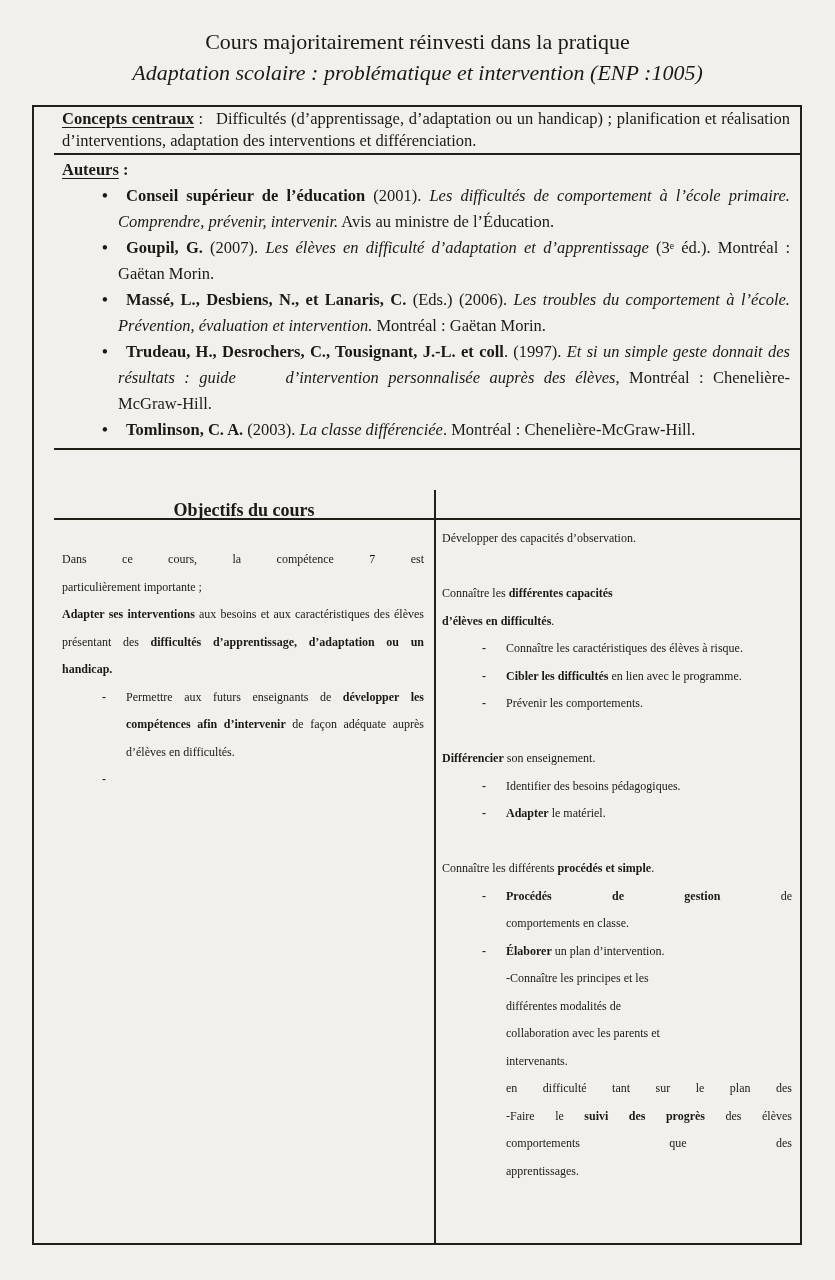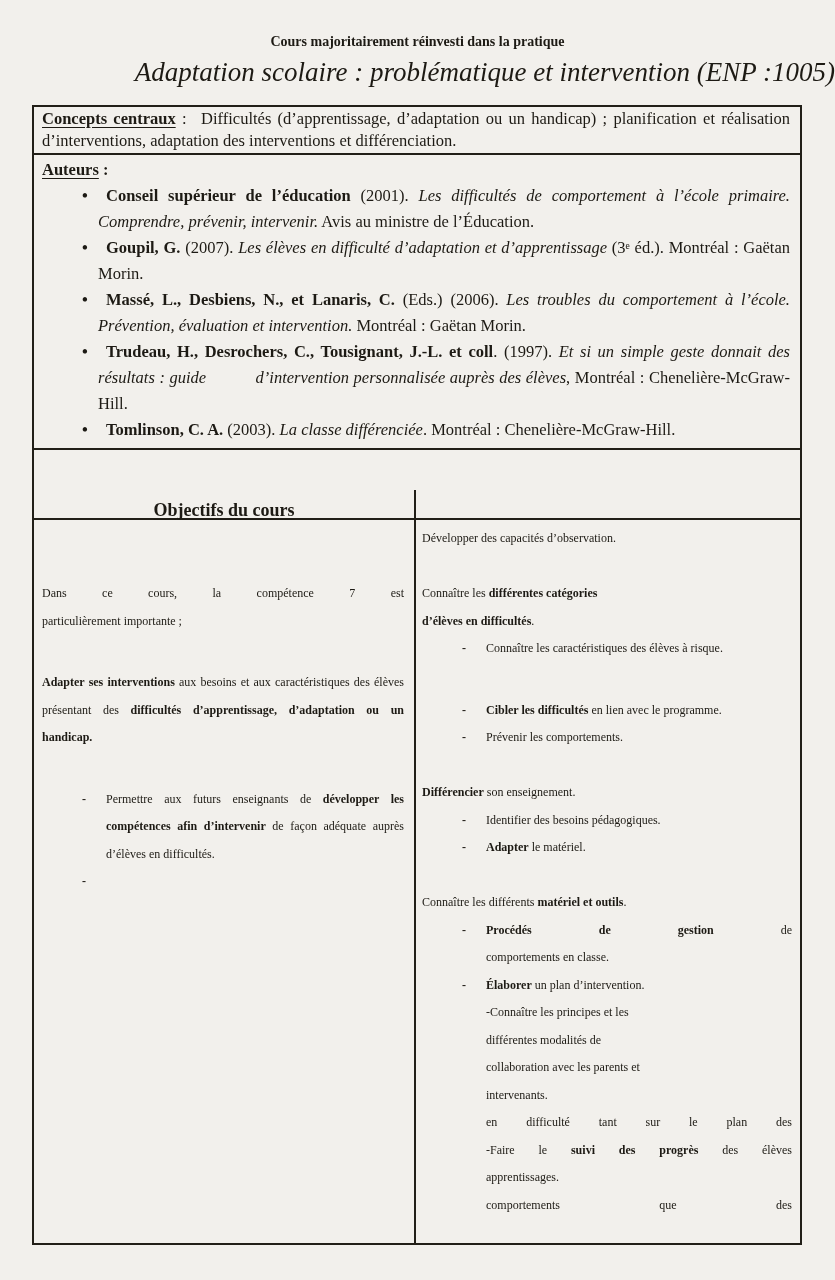--- a/index.html
+++ b/index.html
@@ -7,29 +7,30 @@
     width:835px;height:1280px;
     background:#f2f0ec;
     font-family:"Liberation Serif","DejaVu Serif",serif;
     color:#1d1a14;
     -webkit-font-smoothing:antialiased;
   }
   .page{position:relative;width:835px;height:1280px;overflow:hidden;}
 
   
   .titles{padding-top:26px;text-align:center;line-height:31px;}
-  .title{font-size:14px;font-weight:bold;}
-  .subtitle{font-size:27px;font-style:italic;text-align:right;}
+  .title{font-size:22px;}
+  .subtitle{font-size:22px;font-style:italic;}
 
   
   .tbl{
     position:absolute;left:32px;top:105px;width:770px;
     border:2px solid #221f18;
     box-sizing:border-box;
     background:transparent;
+    padding-left:20px;
   }
   .row{box-sizing:border-box;}
   .concepts{
     height:48px;border-bottom:2px solid #221f18;
     padding:1px 10px 0 8px;
     font-size:16.5px;line-height:22px;
     text-align:justify;
   }
   .auteurs{
     height:295px;border-bottom:2px solid #221f18;
@@ -60,21 +61,21 @@
     font-size:18px;line-height:32px;padding:4px 10px 0 10px;margin-top:40px;
   }
   .hu{text-decoration:underline;text-underline-offset:3px;}
 
   .bcell{font-size:12px;line-height:27.5px;}
   .bcell.left{padding:26px 10px 0 8px;}
   .bcell.right{padding:5px 8px 0 6px;}
 
   .blk{margin:0;}
   .blk .content,.line{white-space:pre-line;}
-  .justify .content{text-align:justify;margin-top:34px;}
+  .justify .content{text-align:justify;}
   .blk.dash{position:relative;padding-left:64px;}
   .blk.dash .marker{position:absolute;left:40px;top:0;font-weight:bold;}
   .blk.sub{margin-left:64px;}
   .gap{height:27.5px;}
   .line.stretch{text-align:justify;text-align-last:justify;}
 
   .b{font-weight:bold;}
   .i{font-style:italic;}
   .u{text-decoration:underline;text-underline-offset:3px;text-align:right;}
 </style>
@@ -126,21 +127,21 @@
           <div class="blk dash justify">
             <span class="marker">-</span>
           </div>
         </div>
       <div class="cell right bcell right">
           <div class="blk para">
             <div class="content"><span>Développer des capacités d’observation.</span></div>
           </div>
           <div class="gap"></div>
           <div class="blk para">
-            <div class="content"><span>Connaître les </span><span class="b">différentes catégories</span><span>
+            <div class="content"><span>Connaître les </span><span class="b">différentes capacités</span><span>
 </span><span class="b">d’élèves en difficultés</span><span>.</span></div>
           </div>
           <div class="blk dash">
             <span class="marker">-</span>
             <div class="content"><span>Connaître les caractéristiques des élèves à risque.</span></div>
           </div>
           <div class="blk dash justify">
             <span class="marker">-</span>
             <div class="content"><span class="b">Cibler les difficultés</span><span> en lien avec le programme.</span></div>
           </div>
@@ -155,36 +156,36 @@
           <div class="blk dash">
             <span class="marker">-</span>
             <div class="content"><span>Identifier des besoins pédagogiques.</span></div>
           </div>
           <div class="blk dash">
             <span class="marker">-</span>
             <div class="content"><span class="b">Adapter</span><span> le matériel.</span></div>
           </div>
           <div class="gap"></div>
           <div class="blk para">
-            <div class="content"><span>Connaître les différents </span><span class="b">matériel et outils</span><span>.</span></div>
+            <div class="content"><span>Connaître les différents </span><span class="b">procédés et simple</span><span>.</span></div>
           </div>
           <div class="blk dash">
             <span class="marker">-</span>
             <div class="content"><div class="line stretch"><span class="b">Procédés de gestion</span><span> de</span></div><div class="line"><span>comportements en classe.</span></div></div>
           </div>
           <div class="blk dash">
             <span class="marker">-</span>
             <div class="content"><span class="b">Élaborer</span><span> un plan d’intervention.</span></div>
           </div>
           <div class="blk sub">
             <div class="content"><span>-Connaître les principes et les
 différentes modalités de
 collaboration avec les parents et
 intervenants.</span></div>
           </div>
           <div class="blk sub">
-            <div class="content"><div class="line stretch"><span>en difficulté tant sur le plan des</span></div><div class="line stretch"><span>-Faire le </span><span class="b">suivi des progrès</span><span> des élèves</span></div><div class="line"><span>apprentissages.</span></div><div class="line stretch"><span>comportements que des</span></div></div>
+            <div class="content"><div class="line stretch"><span>en difficulté tant sur le plan des</span></div><div class="line stretch"><span>-Faire le </span><span class="b">suivi des progrès</span><span> des élèves</span></div><div class="line stretch"><span>comportements que des</span></div><div class="line"><span>apprentissages.</span></div></div>
           </div>
         </div>
     </div>
 
   </div>
 </div>
 
 </body></html>

